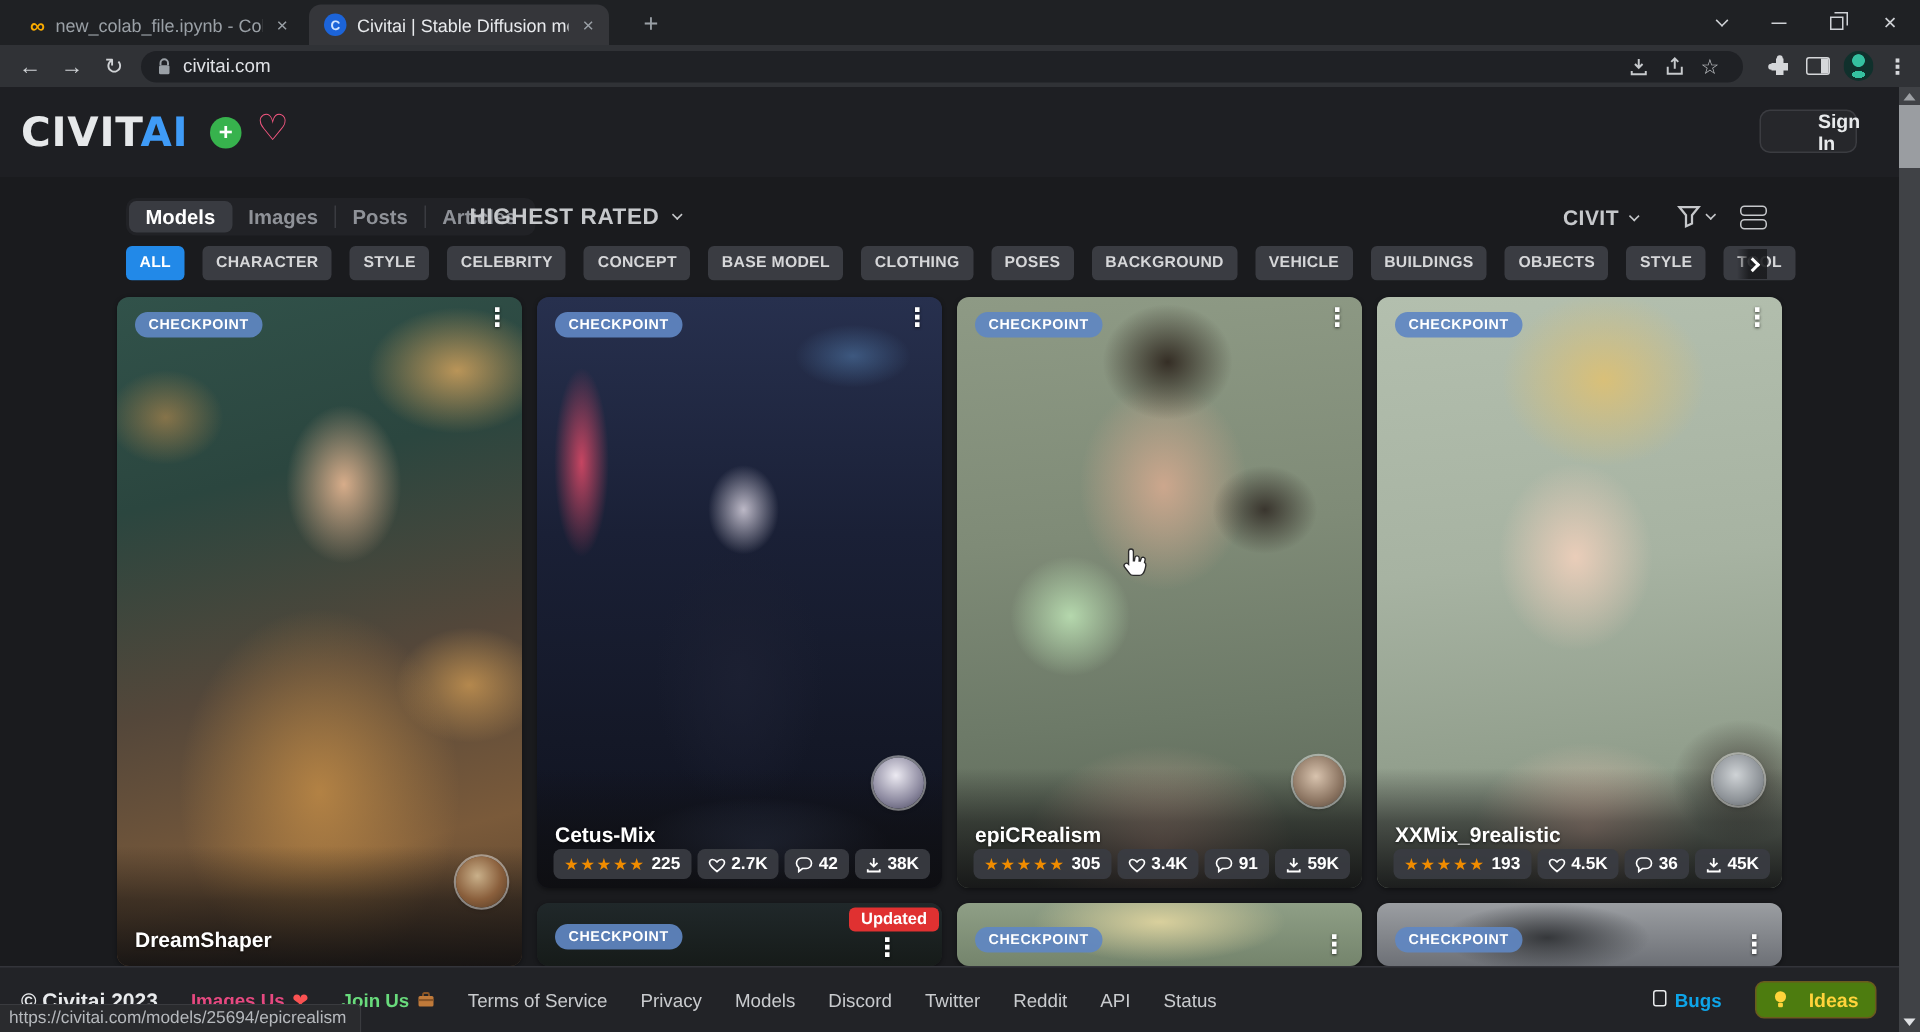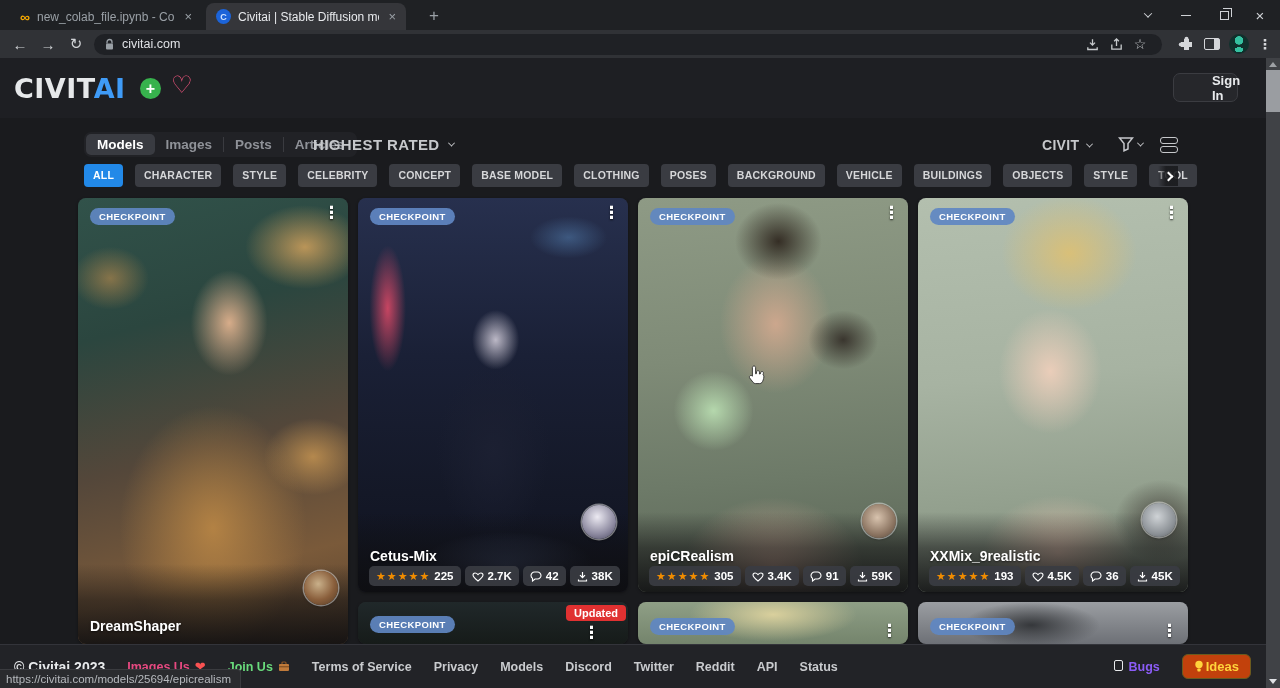--- a/index.html
+++ b/index.html
@@ -152,28 +152,28 @@
     linear-gradient(180deg, #9b9ea2, #6d7076); }
   .av-dream { background:radial-gradient(circle at 42% 38%, #c9b08a, #8a5f3c 55%, #4f3722); }
   .av-cetus { background:radial-gradient(circle at 45% 35%, #eceaf2, #8d8aa0 60%, #46445c); }
   .av-epic  { background:radial-gradient(circle at 45% 40%, #d8c3ae, #8a7360 62%, #51443a); }
   .av-xxmix { background:radial-gradient(circle at 45% 40%, #cfd3d6, #8d9297 62%, #585c60); }
 
   
   #footer { position:absolute; left:0; top:586px; width:1280px; height:44px; background:#222327;
     border-top:1px solid #33343a; display:flex; align-items:center; padding:0 29px 0 14px; gap:22px; z-index:5; }
   #copyright { font-size:14px; font-weight:800; color:#e8eaec; white-space:nowrap; }
-  .flink { font-size:12.5px; font-weight:700; color:#c9cbce; white-space:nowrap; }
+  .flink { font-size:12.5px; font-weight:400; color:#c9cbce; white-space:nowrap; }
   #support-link { color:#e64980; font-weight:700; display:flex; align-items:center; gap:5px; }
   #support-link .hrt { color:#fa5252; font-size:13px; }
   #join-link { color:#69db7c; font-weight:700; display:flex; align-items:center; gap:5px; }
-  #bugs-link { margin-left:auto; display:flex; align-items:flex-start; gap:6px; color:#8b5cf6;
+  #bugs-link { margin-left:auto; display:flex; align-items:flex-start; gap:6px; color:#0ea5e9;
     font-size:12.5px; font-weight:600; }
   .bug-ic { width:9px; height:11px; border:1.5px solid #e8eaec; border-radius:2px; }
-  #ideas-btn { display:flex; align-items:center; gap:2px; background:#c2410c; border:1px solid #6b5a1e;
+  #ideas-btn { display:flex; align-items:center; gap:14px; background:#4d7c0f; border:1px solid #6b5a1e;
     border-radius:6px; padding:4px 11px; color:#ffd43b; font-size:13px; font-weight:700; }
 
   
   #scrollbar { position:absolute; left:1266px; top:58px; width:14px; height:630px; background:#404246; z-index:6; }
   #sb-thumb { position:absolute; left:0; top:12px; width:14px; height:42px; background:#9a9da1; }
   .sb-arrow { position:absolute; left:3px; width:0; height:0; border-left:4px solid transparent;
     border-right:4px solid transparent; }
   .sb-up { top:4px; border-bottom:5px solid #9ea1a5; }
   .sb-down { bottom:4px; border-top:5px solid #dfe1e4; }
 

